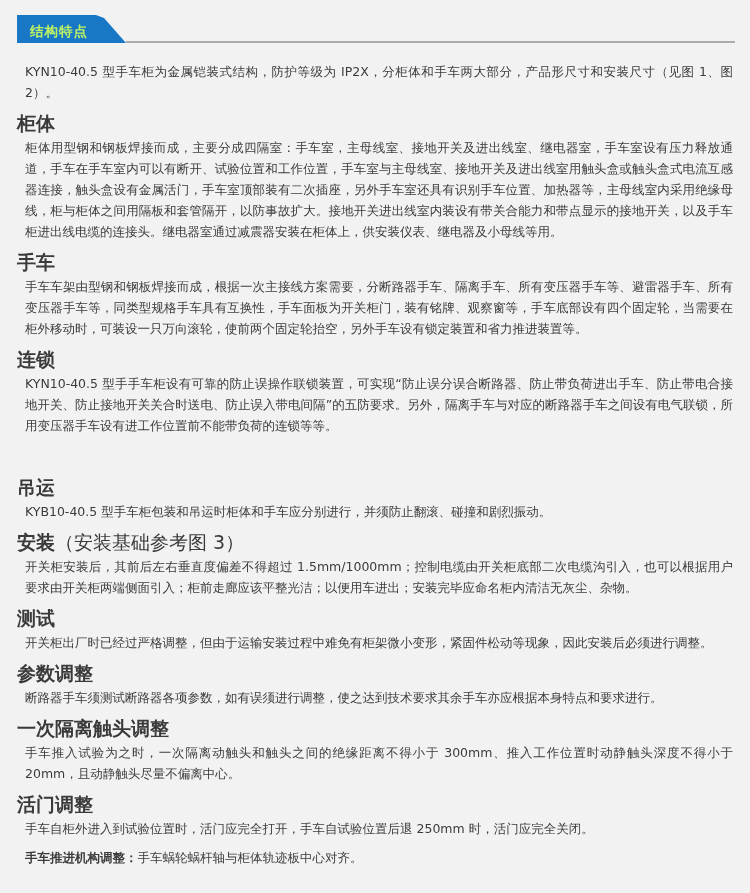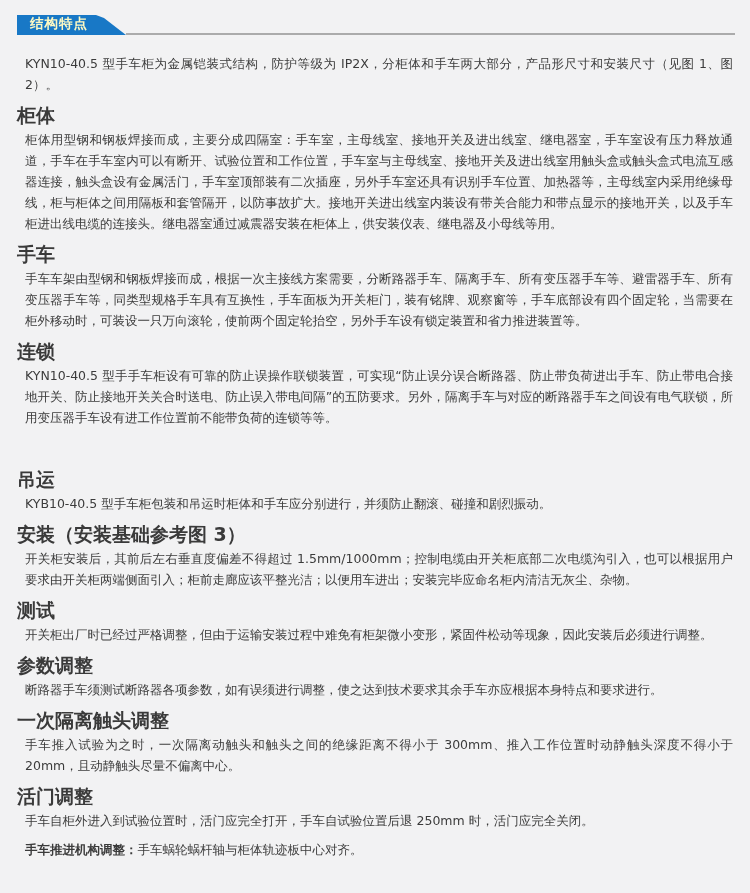--- a/index.html
+++ b/index.html
@@ -19,26 +19,26 @@
   }
   
   .banner-row{
     display:flex;
     align-items:flex-end;
     margin-bottom:18px;
   }
   .banner{
     position:relative;
     background:#1878c6;
-    color:#fef9c3;
+    color:#bef264;
     font-weight:bold;
     font-size:13.5px;
     letter-spacing:1px;
     line-height:16px;
-    padding:0 38px 4px 13px;
+    padding:8px 38px 4px 13px;
     clip-path:polygon(0 0, calc(100% - 30px) 0, calc(100% - 22px) 3px, 100% 100%, 0 100%);
   }
   .banner-line{
     flex:1;
     height:2px;
     background:#ababab;
     margin-bottom:0;
   }
   .content{
     padding-right:2px;
@@ -50,21 +50,21 @@
     text-align:justify;
   }
   .sec-h{
     font-size:19px;
     font-weight:bold;
     color:#3a3a3a;
     margin:11px 0 5px 0;
     line-height:18px;
   }
   .sec-h .h-note{
-    font-weight:bold;
+    font-weight:normal;
   }
   .inline-bold{
     font-weight:bold;
   }
   .section{
     margin-bottom:0;
   }
   .section + .section{
     margin-top:42px;
   }

